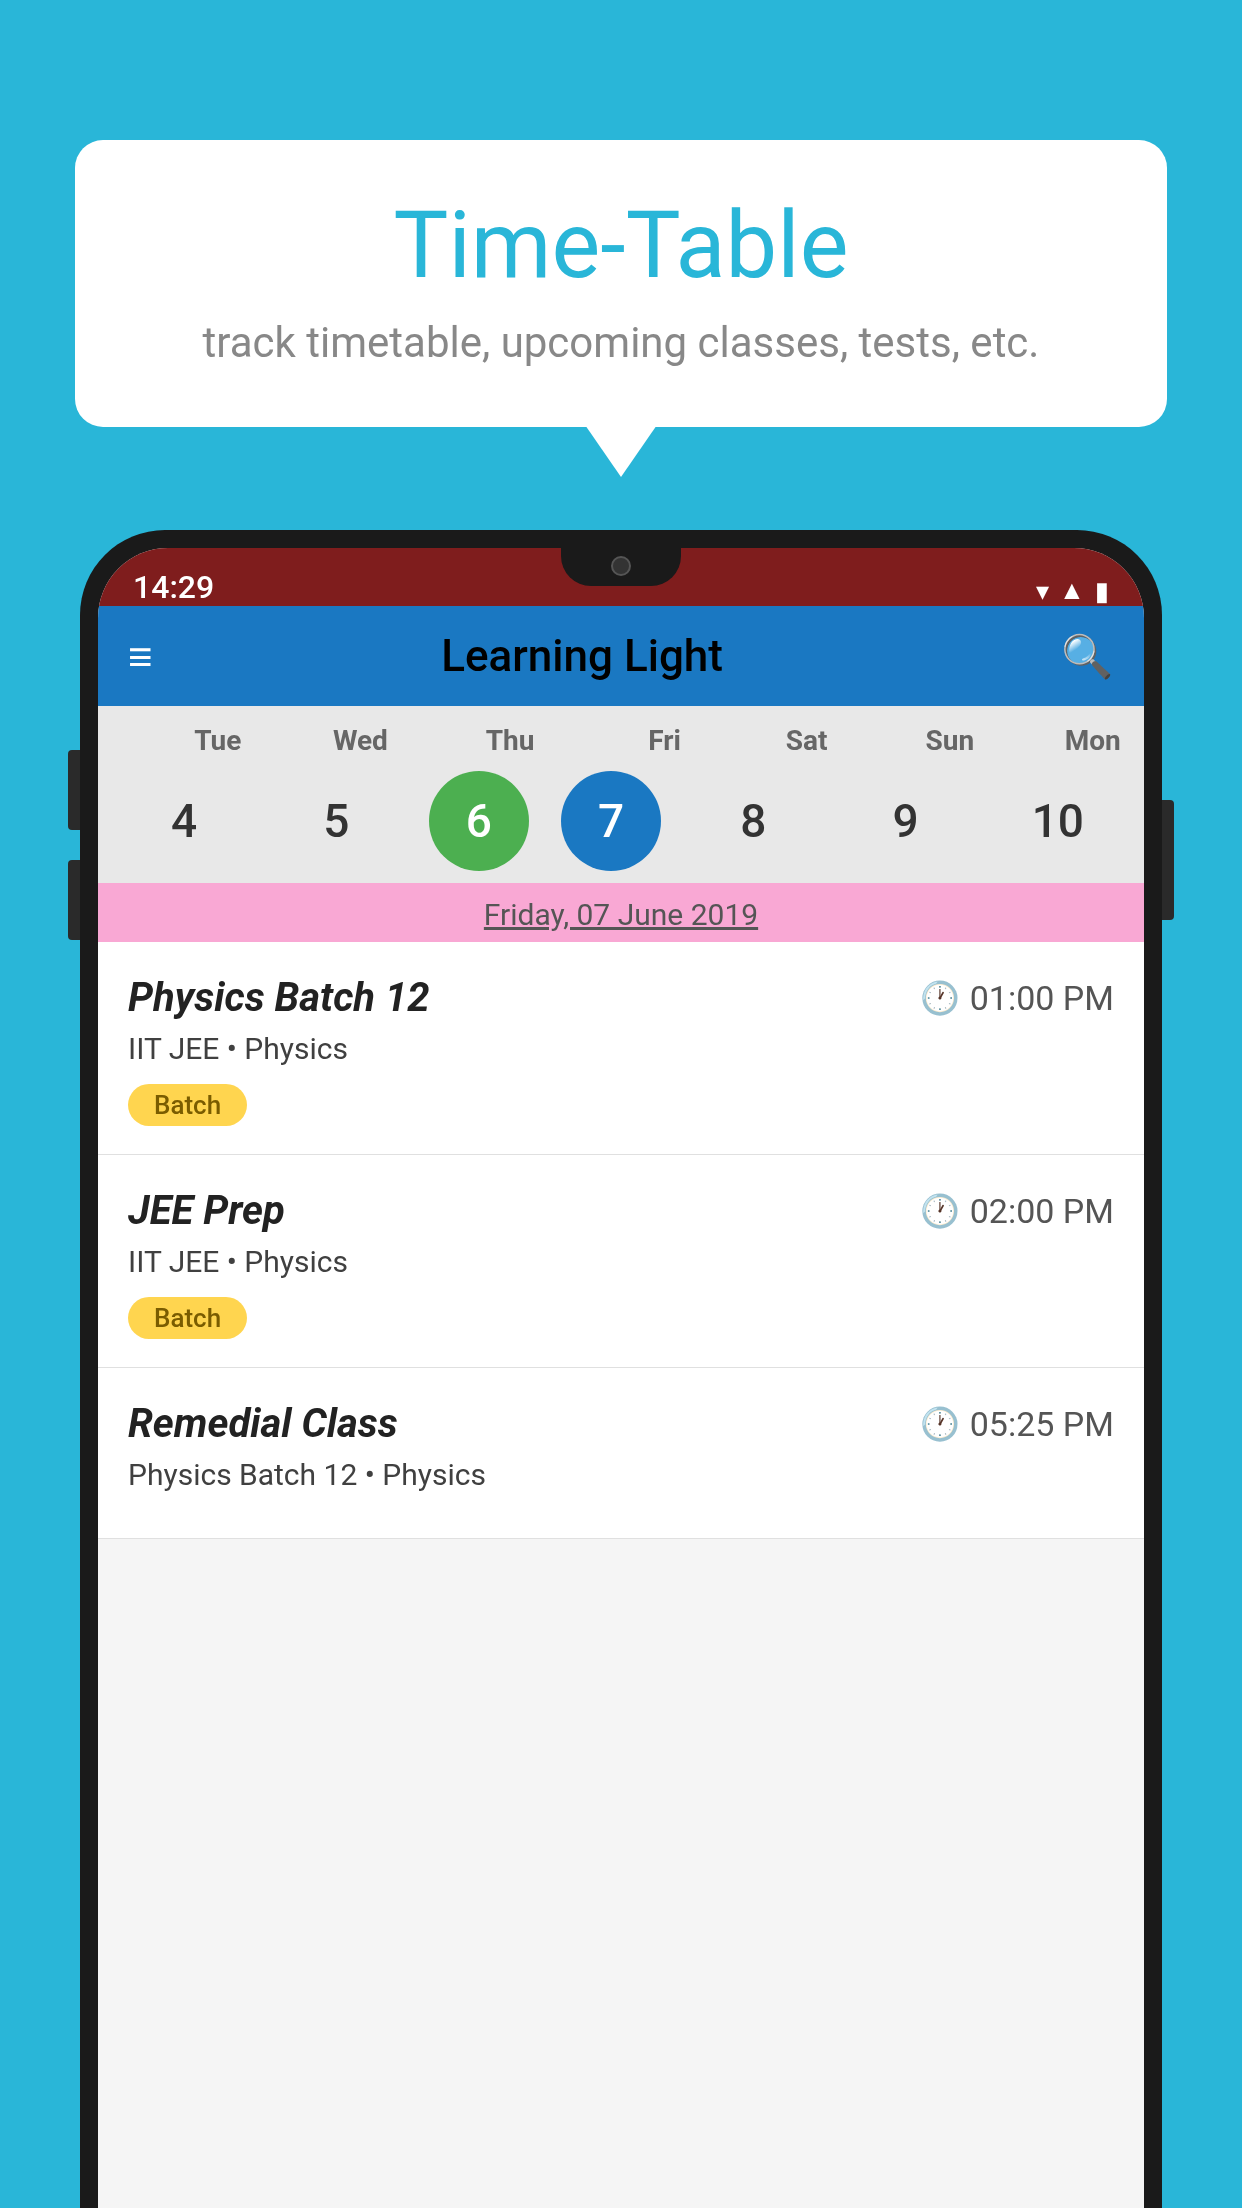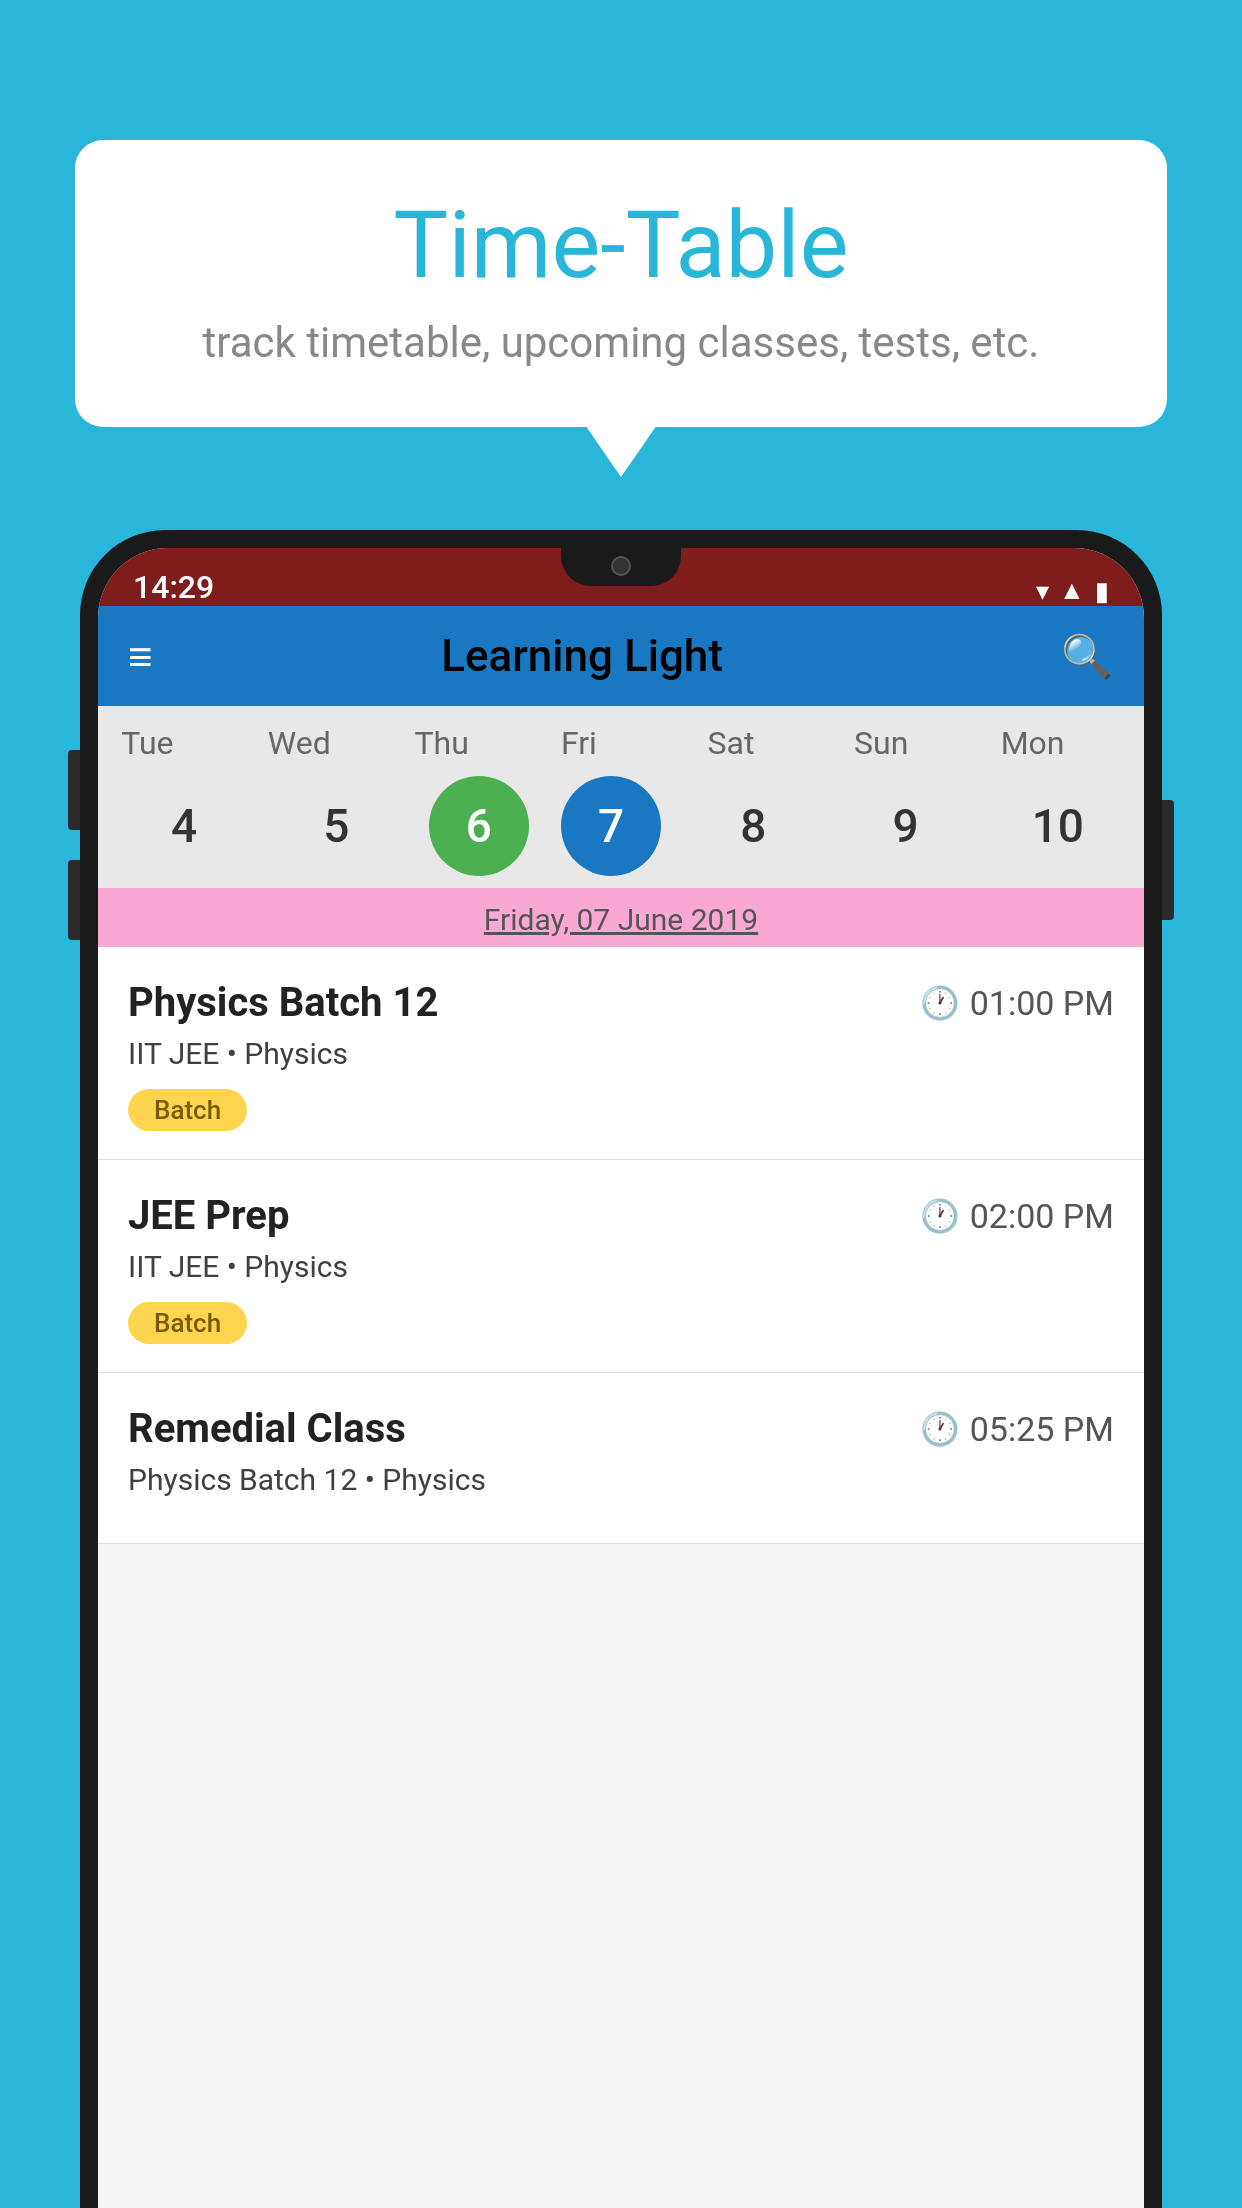--- a/index.html
+++ b/index.html
@@ -169,25 +169,25 @@
       padding: 18px 10px 12px;
     }
 
     .day-labels {
       display: flex;
       justify-content: space-around;
       margin-bottom: 14px;
     }
 
     .day-label {
-      font-size: 32px;
+      font-size: 28px;
       color: #666;
-      font-weight: 400;
+      font-weight: 700;
       width: 120px;
-      text-align: left;
+      text-align: right;
     }
 
     .day-numbers {
       display: flex;
       justify-content: space-around;
       align-items: center;
     }
 
     .day-num {
       width: 120px;
@@ -242,20 +242,21 @@
       display: flex;
       justify-content: space-between;
       align-items: center;
       margin-bottom: 10px;
     }
 
     .item-title {
       font-size: 40px;
       font-weight: 700;
       color: #222;
+      font-style: italic;
     }
 
     .item-time {
       display: flex;
       align-items: center;
       gap: 10px;
       font-size: 34px;
       color: #555;
     }
 

